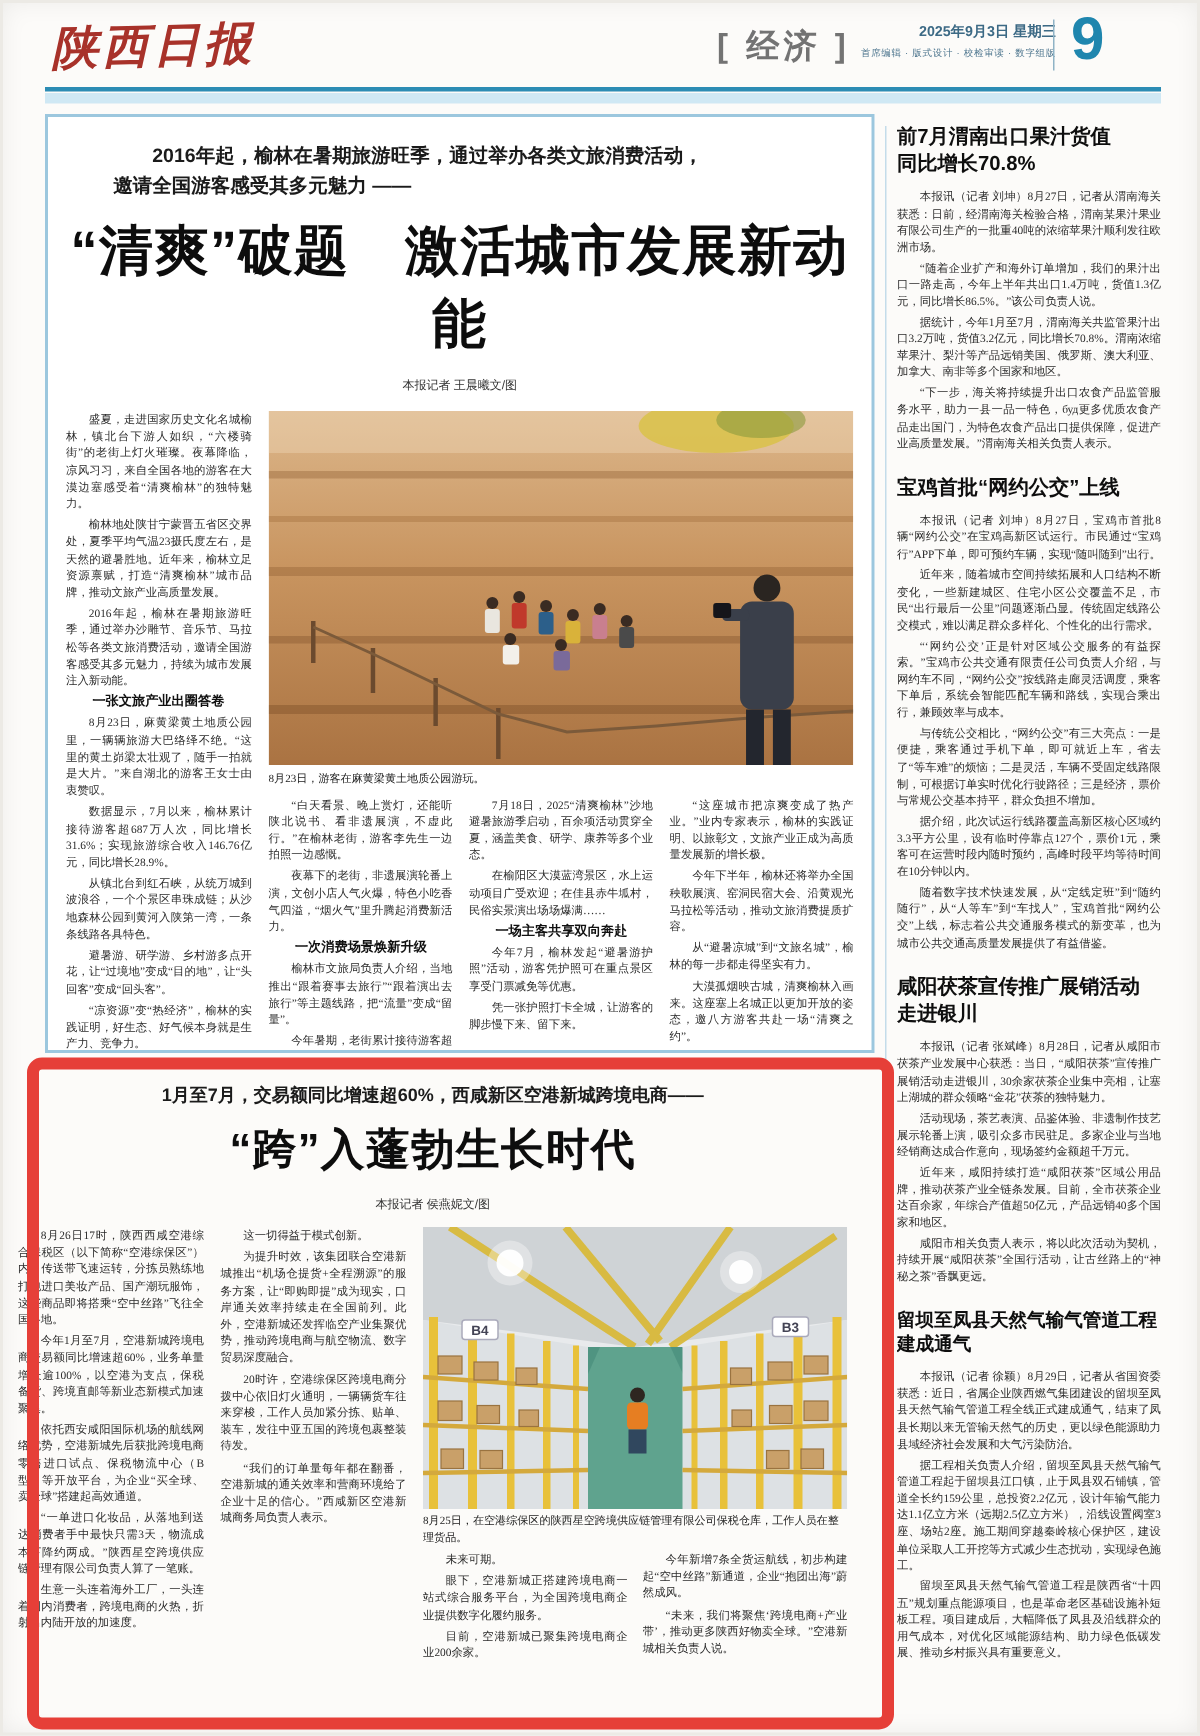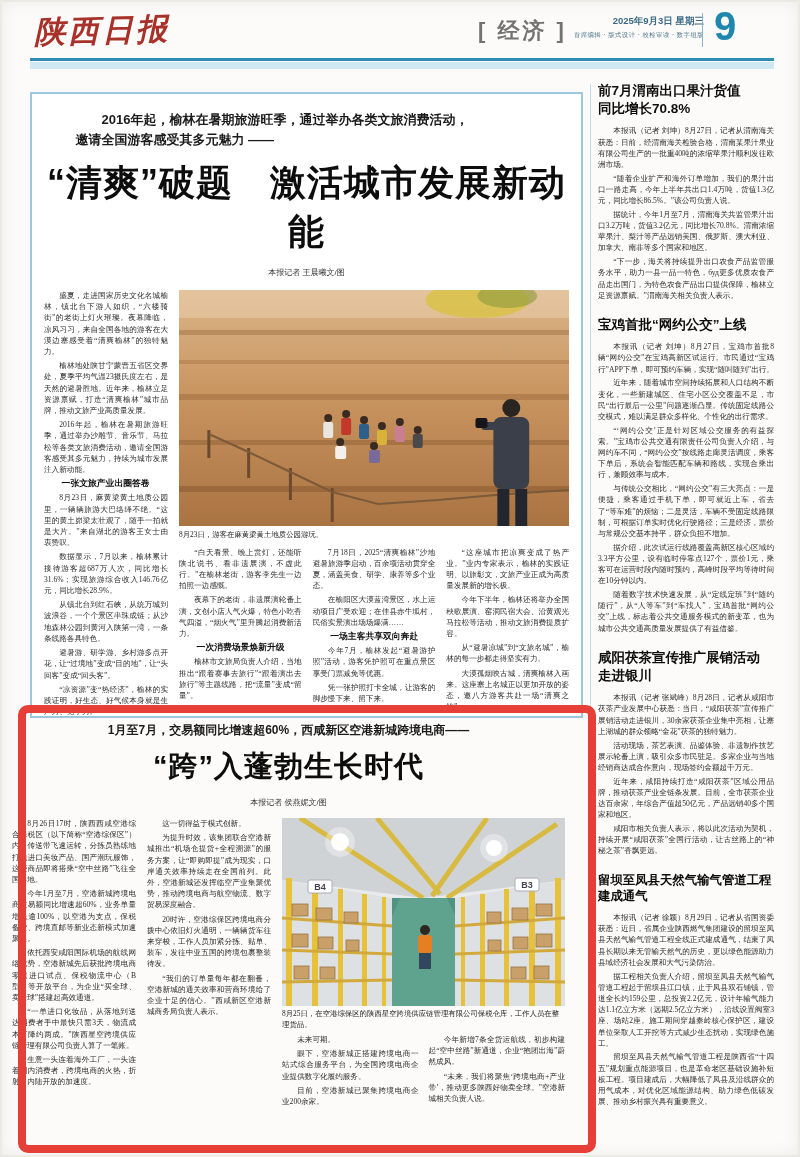--- a/index.html
+++ b/index.html
@@ -19,21 +19,21 @@
   .pagenum{position:absolute;left:714px;top:4px;font-size:40px;font-weight:800;color:#1f86ae;}
   .rule-dark{position:absolute;left:30px;right:26px;top:58px;height:3px;background:#2c8cb4;}
   .rule-light{position:absolute;left:30px;right:26px;top:62px;height:7px;background:#cfe8f4;}
   
   .small p{margin:0 0 3px;text-indent:2em;text-align:justify;}
   .small{font-size:7.6px;line-height:11.2px;color:#2b2b2b;font-family:"Liberation Serif",serif;}
   .subhead{font-weight:bold;text-align:center;font-size:8.8px;margin:5px 0;text-indent:0;
         font-family:"Liberation Sans",sans-serif;color:#111;}
   .caption{font-size:7.4px;line-height:10.5px;color:#222;font-family:"Liberation Serif",serif;}
   
-  #lead-box{position:absolute;left:30px;top:92px;width:553px;height:626px;background:#fff;
+  #lead-box{position:absolute;left:30px;top:76px;width:553px;height:626px;background:#fff;
         border:2px solid #9cc7de;box-sizing:border-box;padding:8px 12px;overflow:hidden;}
   .kicker{width:88%;margin:8px auto 0;font-size:13px;font-weight:600;color:#1b1b1b;line-height:1.5;}
   .kicker .k1{text-indent:2em;}
   .lead-headline{text-align:center;font-size:36px;font-weight:800;color:#0d0d0d;
         letter-spacing:1px;margin-top:10px;}
   .byline{text-align:center;font-size:8px;color:#333;margin-top:10px;}
   .lead-body{display:flex;gap:11px;margin-top:12px;height:488px;overflow:hidden;}
   .lead-col1{width:124px;flex:none;}
   .lead-right{flex:1;display:flex;flex-direction:column;}
   .lead-photo{height:236px;overflow:hidden;}
@@ -316,21 +316,21 @@
 
     <div class="sb-article">
       <div class="sb-title">
         <div>前7月渭南出口果汁货值</div>
         <div>同比增长70.8%</div>
       </div>
       <div class="sb-body small">
         <p>本报讯（记者 刘坤）8月27日，记者从渭南海关获悉：日前，经渭南海关检验合格，渭南某果汁果业有限公司生产的一批重40吨的浓缩苹果汁顺利发往欧洲市场。</p>
         <p>“随着企业扩产和海外订单增加，我们的果汁出口一路走高，今年上半年共出口1.4万吨，货值1.3亿元，同比增长86.5%。”该公司负责人说。</p>
         <p>据统计，今年1月至7月，渭南海关共监管果汁出口3.2万吨，货值3.2亿元，同比增长70.8%。渭南浓缩苹果汁、梨汁等产品远销美国、俄罗斯、澳大利亚、加拿大、南非等多个国家和地区。</p>
-        <p>“下一步，海关将持续提升出口农食产品监管服务水平，助力一县一品一特色，буд更多优质农食产品走出国门，为特色农食产品出口提供保障，榆林立足资源禀赋。”渭南海关相关负责人表示。</p>
+        <p>“下一步，海关将持续提升出口农食产品监管服务水平，助力一县一品一特色，буд更多优质农食产品走出国门，为特色农食产品出口提供保障，促进产业高质量发展。”渭南海关相关负责人表示。</p>
       </div>
     </div>
 
     <div class="sb-article">
       <div class="sb-title">
         <div>宝鸡首批“网约公交”上线</div>
       </div>
       <div class="sb-body small">
         <p>本报讯（记者 刘坤）8月27日，宝鸡市首批8辆“网约公交”在宝鸡高新区试运行。市民通过“宝鸡行”APP下单，即可预约车辆，实现“随叫随到”出行。</p>
         <p>近年来，随着城市空间持续拓展和人口结构不断变化，一些新建城区、住宅小区公交覆盖不足，市民“出行最后一公里”问题逐渐凸显。传统固定线路公交模式，难以满足群众多样化、个性化的出行需求。</p>

